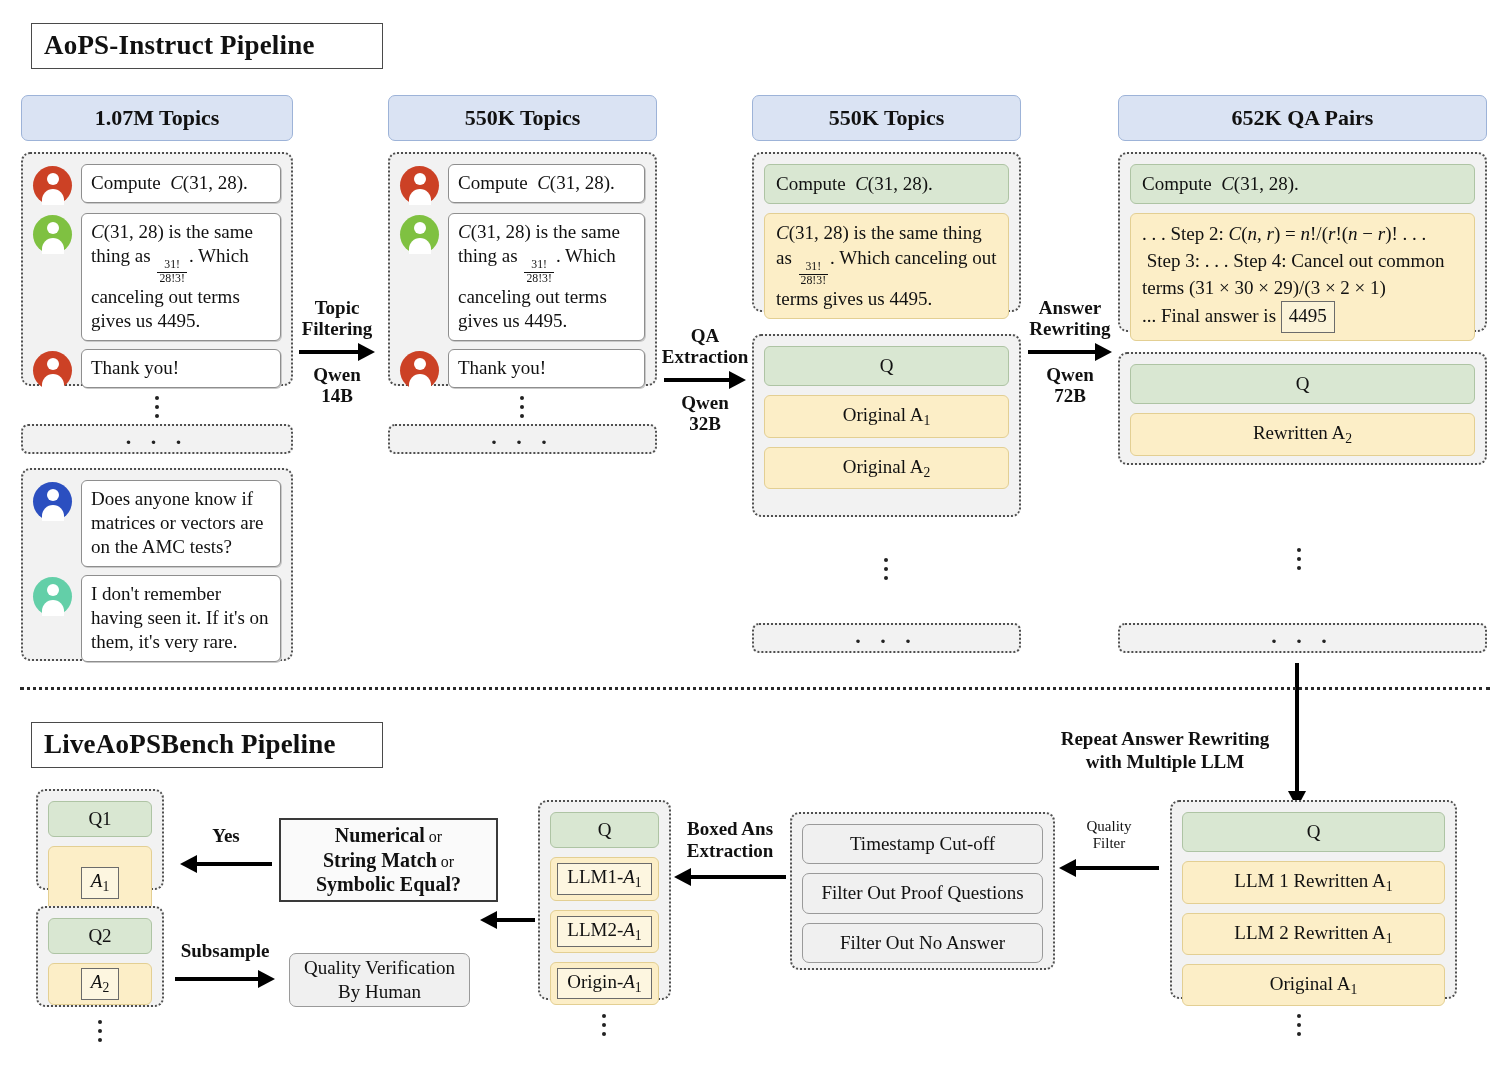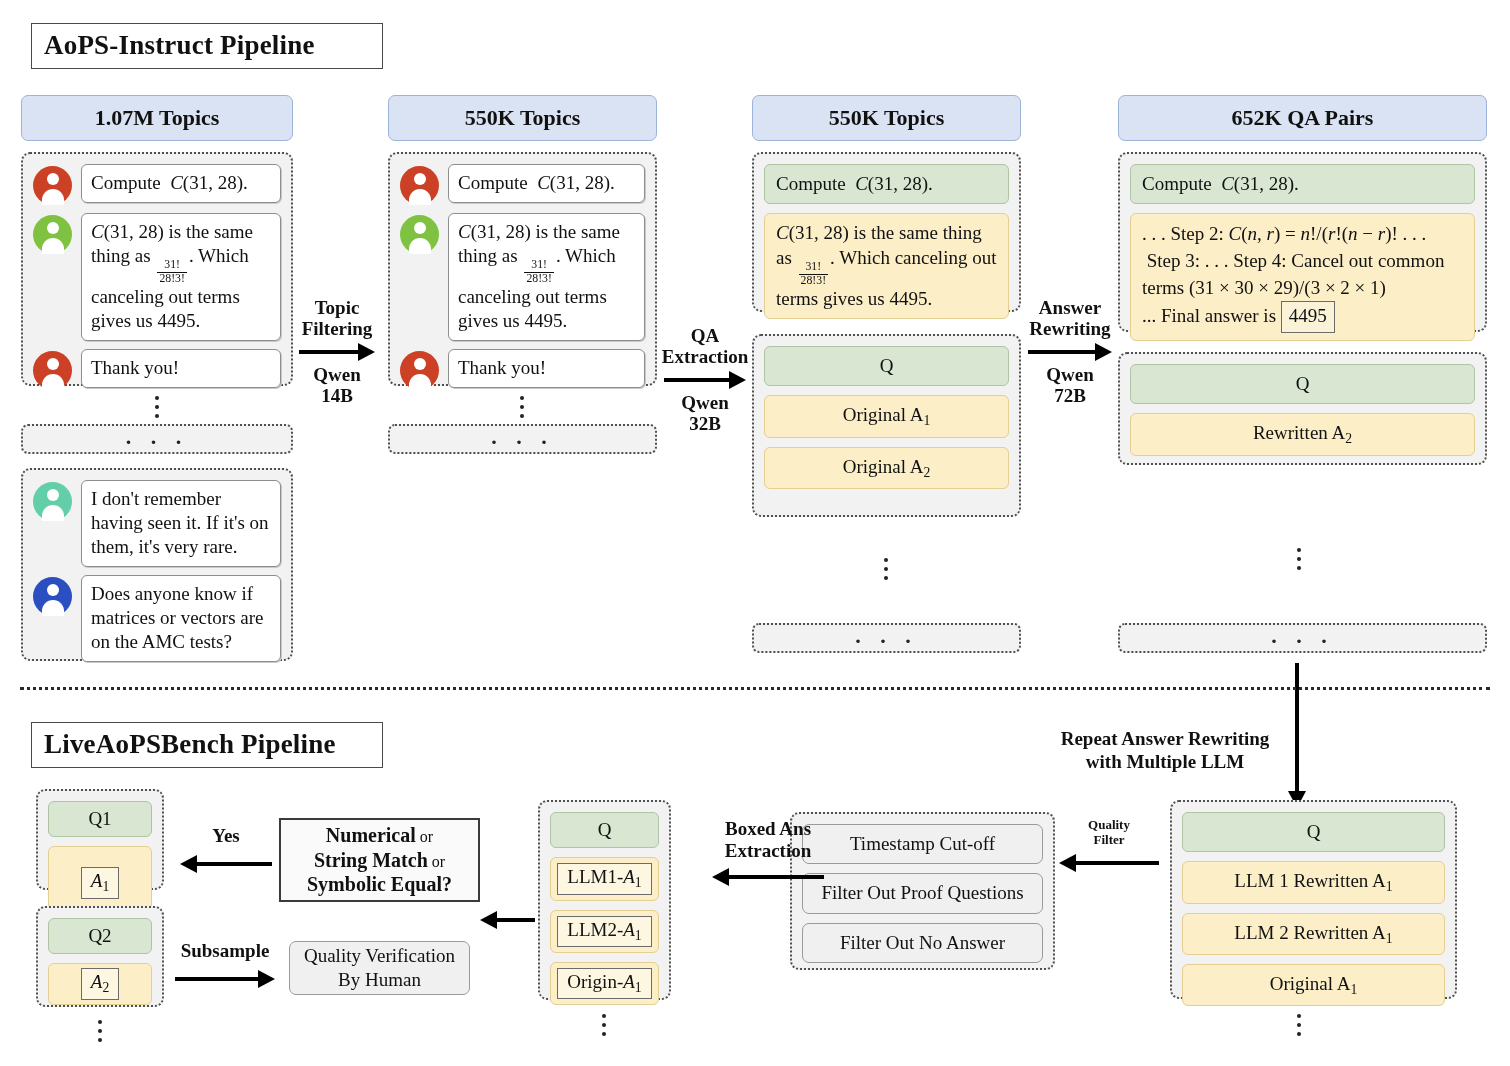--- a/index.html
+++ b/index.html
@@ -136,21 +136,21 @@
     display:flex; align-items:center; justify-content:center; text-align:center;
     font-size:20px; line-height:1.22; padding:6px 8px;
   }
   .decision b { font-weight:bold; }
   .decision .sm { font-size:16px; font-weight:normal; }
 
   
   .human {
     background:#f0f0f0; border:1px solid #9a9a9a; border-radius:7px;
     display:flex; align-items:center; justify-content:center; text-align:center;
-    font-size:19px; line-height:1.25;
+    font-size:19px; line-height:1.25;margin-top:12px;
   }
 
   
   .mi { font-style:italic; font-family:"Liberation Serif", serif; }
   .frac { display:inline-flex; flex-direction:column; vertical-align:-0.55em; text-align:center; font-size:.62em; line-height:1.06; margin:0 2px;justify-content:center;}
   .frac .num { border-bottom:1px solid #111; padding:0 2px;}
   .frac .den { padding:0 2px;}
   .sub { font-size:.72em; vertical-align:-0.28em; }
 </style>
 </head>
@@ -187,26 +187,26 @@
     <i></i>
     <i></i>
   </div>
 
 <div class="hstrip abs" style="left:21px; top:424px; width:272px; height:30px;">
   <span>. . .</span>
 </div>
 
 <div class="dotted abs" style="left:21px; top:468px; width:272px; height:193px;">
   <div class="chat-row">
+    <div class="avatar" style="background:#2b4fc0;"></div>
+    <div class="bubble">Does anyone know if matrices or vectors are on the AMC tests?</div>
+  </div>
+  <div class="chat-row">
     <div class="avatar" style="background:#63cfa8;"></div>
     <div class="bubble">I don't remember having seen it. If it's on them, it's very rare.</div>
-  </div>
-  <div class="chat-row">
-    <div class="avatar" style="background:#2b4fc0;"></div>
-    <div class="bubble">Does anyone know if matrices or vectors are on the AMC tests?</div>
   </div>
 </div>
 
 <div class="arrowblock abs" style="left:297px; top:297px; width:80px;">
   <div class="lbl">Topic</div>
   <div class="lbl">Filtering</div>
   <div class="arrow-r" style="width:76px;">
     <div class="shaft" style="left:0; right:15px;"></div>
       <div class="head"></div>
   </div>
@@ -347,37 +347,37 @@
   <div class="pill a center">LLM 2 Rewritten A<span class="sub">1</span></div>
   <div class="pill a center">Original A<span class="sub">1</span></div>
 </div>
 <div class="vdots abs" style="left:1297px; top:1014px;">
     <i></i>
     <i></i>
     <i></i>
   </div>
 
 <div class="abs" style="left:1055px; top:818px; width:108px; text-align:center;">
-  <div style="font-weight:bold; font-size:13px; line-height:1.15;">
+  <div style="font-weight:normal; font-size:15px; line-height:1.15;">
     <div>Quality</div>
     <div>Filter</div>
   </div>
   <div class="arrow-l" style="width:100px; margin:6px auto 0 auto;">
     <div class="shaft" style="left:15px; right:0;"></div>
       <div class="head"></div>
   </div>
 </div>
 
 <div class="dotted abs" style="left:790px; top:812px; width:265px; height:158px;">
   <div class="pill grey">Timestamp Cut-off</div>
   <div class="pill grey">Filter Out Proof Questions</div>
   <div class="pill grey">Filter Out No Answer</div>
 </div>
 
-<div class="abs" style="left:708px; top:818px; width:120px; text-align:center;">
+<div class="abs" style="left:670px; top:818px; width:120px; text-align:center;">
   <div style="font-weight:bold; font-size:19px; line-height:1.15;">
     <div>Boxed Ans</div>
     <div>Extraction</div>
   </div>
   <div class="arrow-l" style="width:112px; margin:6px auto 0 auto;">
     <div class="shaft" style="left:15px; right:0;"></div>
       <div class="head"></div>
   </div>
 </div>
 
@@ -391,21 +391,21 @@
     <i></i>
     <i></i>
     <i></i>
   </div>
 
 <div class="arrow-l abs" style="left:480px; top:908px; width:55px;">
   <div class="shaft" style="left:15px; right:0;"></div>
     <div class="head"></div>
 </div>
 
-<div class="decision abs" style="left:279px; top:818px; width:201px; height:84px;">
+<div class="decision abs" style="left:279px; top:818px; width:219px; height:84px;">
   <div>
     <b>Numerical</b><span class="sm"> </span><span class="sm">or</span><br>
     <b>String Match</b><span class="sm"> </span><span class="sm">or</span><br>
     <b>Symbolic Equal?</b>
   </div>
 </div>
 
 <div class="abs" style="left:178px; top:825px; width:96px; text-align:center;">
   <div style="font-weight:bold; font-size:19px;">Yes</div>
   <div class="arrow-l" style="width:92px; margin:8px auto 0 auto;">

